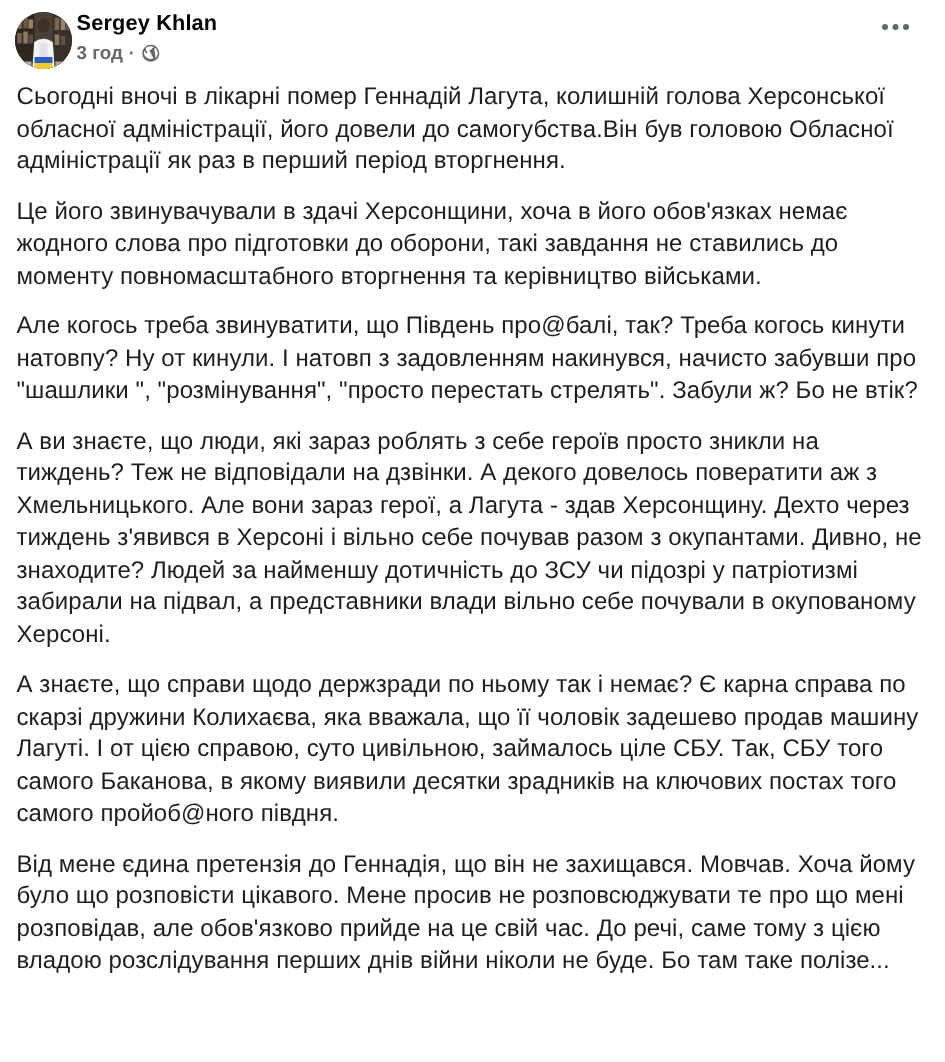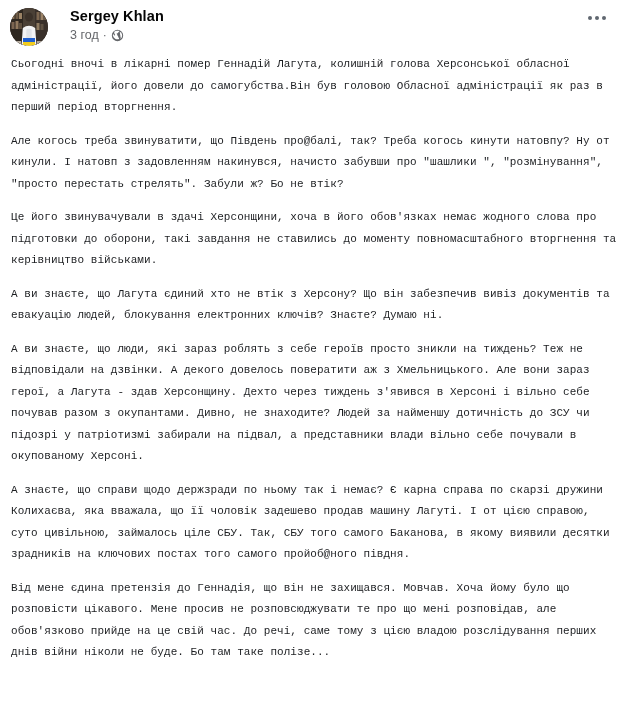--- a/index.html
+++ b/index.html
@@ -37,21 +37,21 @@
     height: 38px;
     border-radius: 50%;
     overflow: hidden;
     flex: 0 0 38px;
     position: relative;
     background: #2b2520;
   }
   .avatar-svg { display: block; width: 38px; height: 38px; }
 
   .header-text {
-    margin-left: 22px;
+    margin-left: 3px;
     display: flex;
     flex-direction: column;
     justify-content: flex-start;
     padding-top: 0px;
     line-height: 1;
   }
 
   .author-name {
     font-size: 14.5px;
     font-weight: bold;
@@ -61,20 +61,21 @@
     white-space: nowrap;
   }
 
   .meta-row {
     display: flex;
     align-items: center;
     margin-top: 3px;
     color: #65676b;
     font-size: 12.5px;
     line-height: 15px;
+    font-weight: bold;
   }
   .meta-time { color: #65676b; }
   .meta-dot {
     margin: 0 4px;
     color: #65676b;
     font-size: 12px;
   }
   .globe-icon { display: inline-block; width: 13px; height: 13px; }
 
   .more-menu {
@@ -96,24 +97,24 @@
     display: block;
   }
 
   
   .post-body {
     padding: 0 12px 0 11px;
     margin-top: 8px;
   }
   .post-body p {
     margin: 0 0 12px 0;
-    font-size: 11px;
+    font-size: 16px;
     line-height: 21.5px;
     color: #1c1e21;
-    font-family: Liberation Mono, monospace;
+    font-family: Liberation Sans, sans-serif;
     letter-spacing: 0.05px;
     word-wrap: break-word;
   }
   .post-body p:last-child { margin-bottom: 0; }
 </style>
 </head>
 <body>
 
 <div class="post">
 
@@ -168,22 +169,21 @@
     <div class="more-menu">
       <span class="more-dot"></span>
       <span class="more-dot"></span>
       <span class="more-dot"></span>
     </div>
 
   </div>
 
   <div class="post-body">
     <p>Сьогодні вночі в лікарні помер Геннадій Лагута, колишній голова Херсонської обласної адміністрації, його довели до самогубства.Він був головою Обласної адміністрації як раз в перший період вторгнення.</p>
+    <p>Це його звинувачували в здачі Херсонщини, хоча в його обов'язках немає жодного слова про підготовки до оборони, такі завдання не ставились до моменту повномасштабного вторгнення та керівництво військами.</p>
     <p>Але когось треба звинуватити, що Південь про@балі, так? Треба когось кинути натовпу? Ну от кинули. І натовп з задовленням накинувся, начисто забувши про "шашлики ", "розмінування", "просто перестать стрелять". Забули ж? Бо не втік?</p>
-    <p>Це його звинувачували в здачі Херсонщини, хоча в його обов'язках немає жодного слова про підготовки до оборони, такі завдання не ставились до моменту повномасштабного вторгнення та керівництво військами.</p>
-    <p>А ви знаєте, що Лагута єдиний хто не втік з Херсону? Що він забезпечив вивіз документів та евакуацію людей, блокування електронних ключів? Знаєте? Думаю ні.</p>
     <p>А ви знаєте, що люди, які зараз роблять з себе героїв просто зникли на тиждень? Теж не відповідали на дзвінки. А декого довелось повератити аж з Хмельницького. Але вони зараз герої, а Лагута - здав Херсонщину. Дехто через тиждень з'явився в Херсоні і вільно себе почував разом з окупантами. Дивно, не знаходите? Людей за найменшу дотичність до ЗСУ чи підозрі у патріотизмі забирали на підвал, а представники влади вільно себе почували в окупованому Херсоні.</p>
     <p>А знаєте, що справи щодо держзради по ньому так і немає? Є карна справа по скарзі дружини Колихаєва, яка вважала, що її чоловік задешево продав машину Лагуті. І от цією справою, суто цивільною, займалось ціле СБУ. Так, СБУ того самого Баканова, в якому виявили десятки зрадників на ключових постах того самого пройоб@ного півдня.</p>
     <p>Від мене єдина претензія до Геннадія, що він не захищався. Мовчав. Хоча йому було що розповісти цікавого. Мене просив не розповсюджувати те про що мені розповідав, але обов'язково прийде на це свій час. До речі, саме тому з цією владою розслідування перших днів війни ніколи не буде. Бо там таке полізе...</p>
 
   </div>
 
 </div>
 
 </body></html>

